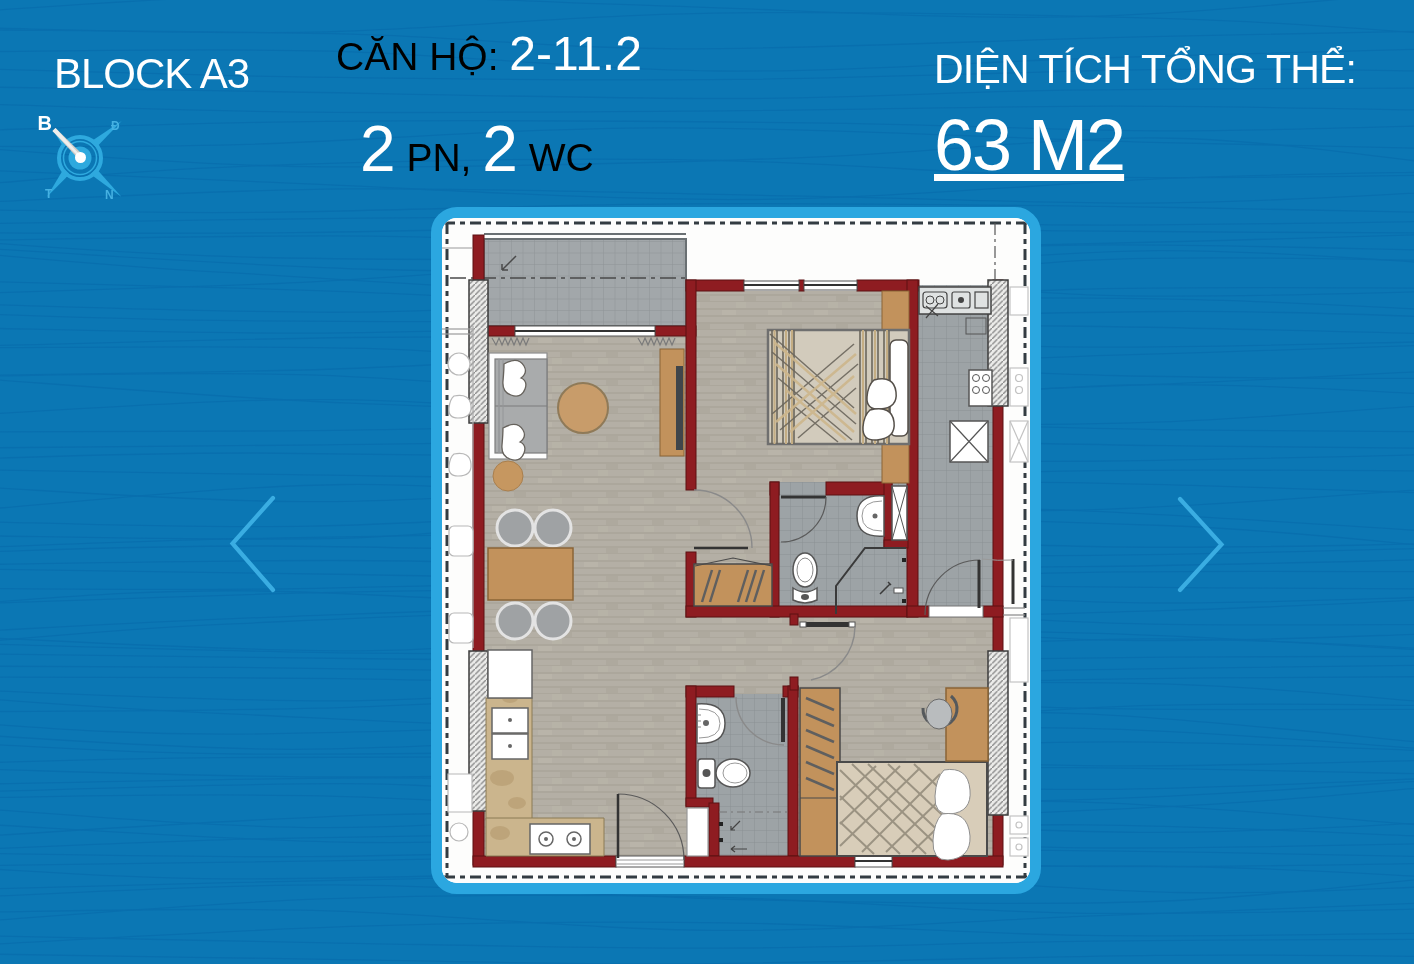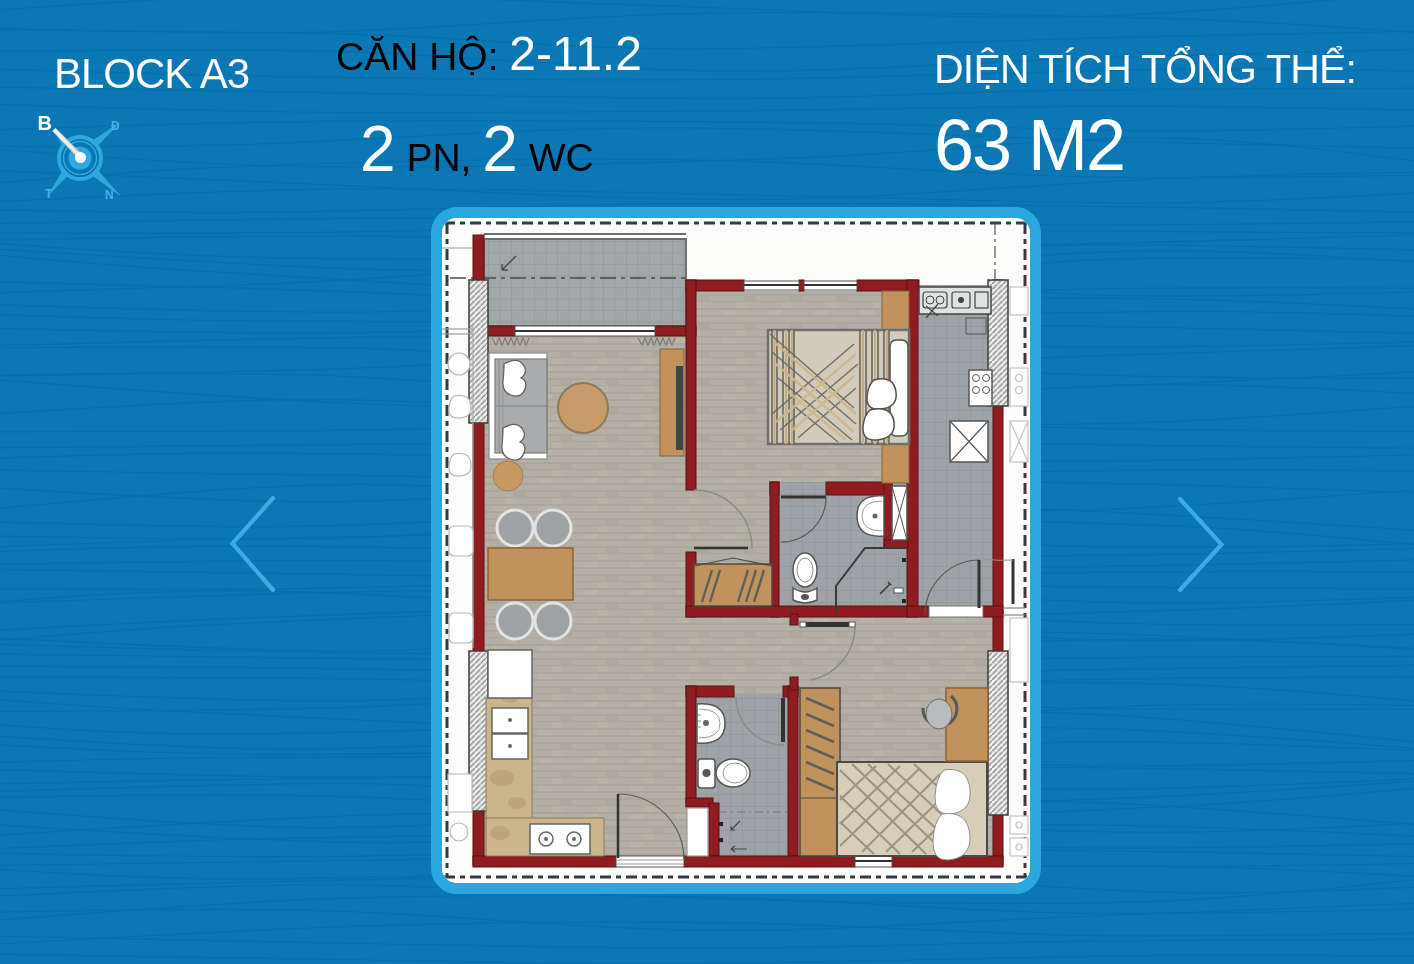--- a/index.html
+++ b/index.html
@@ -125,21 +125,21 @@
 </svg>
 
 <div class="abs" style="left:336px;top:26px;color:#fff;">
   <span class="hdr-small">CĂN HỘ: </span><span style="font-size:48px;">2-11.2</span>
 </div>
 <div class="abs" style="left:336px;top:112px;color:#fff;margin-left:24px;">
   <span style="font-size:64px;">2</span><span class="hdr-small"> PN, </span><span style="font-size:64px;">2</span><span class="hdr-small"> WC</span>
 </div>
 
 <div class="abs" style="left:934px;top:46px;color:#fff;font-size:41px;letter-spacing:-0.8px;">DIỆN TÍCH TỔNG THỂ:</div>
-<div class="abs" style="left:934px;top:104px;color:#fff;font-size:72px;letter-spacing:-2px;">63 M2</div>
+<div class="abs" style="left:934px;top:104px;color:#fff;font-size:72px;letter-spacing:-2px;text-decoration:underline;">63 M2</div>
 
 <svg class="abs" style="left:225px;top:490px" width="60" height="110" viewBox="0 0 60 110">
   <polyline points="48,8 7.5,53.5 48,100" fill="none" stroke="#3aade2" stroke-width="4.2" stroke-linecap="round"></polyline>
 </svg>
 
 <svg class="abs" style="left:1170px;top:490px" width="60" height="110" viewBox="0 0 60 110">
   <polyline points="10,9 51.5,54.5 10,100" fill="none" stroke="#3aade2" stroke-width="4.2" stroke-linecap="round"></polyline>
 </svg>
 
 <div class="abs" style="left:431px;top:207px;width:588px;height:665px;

